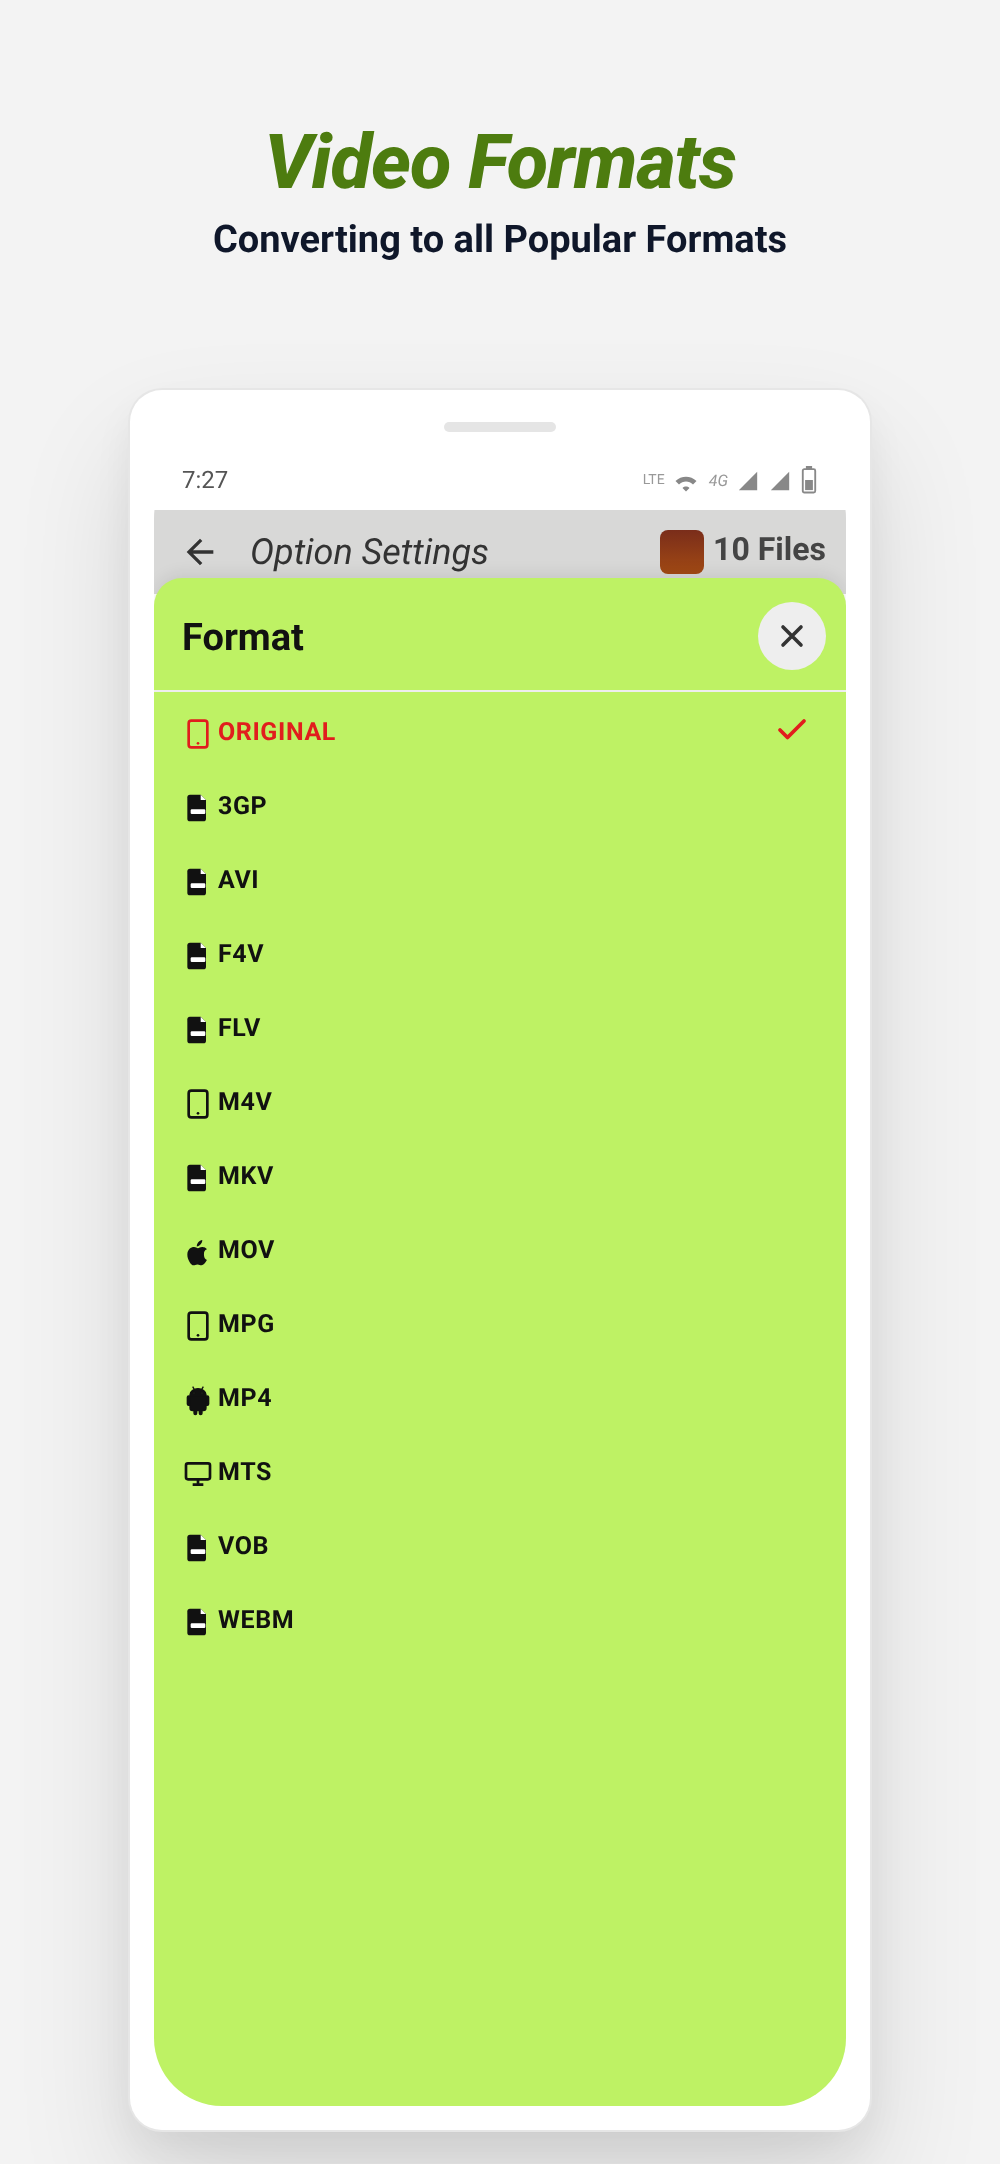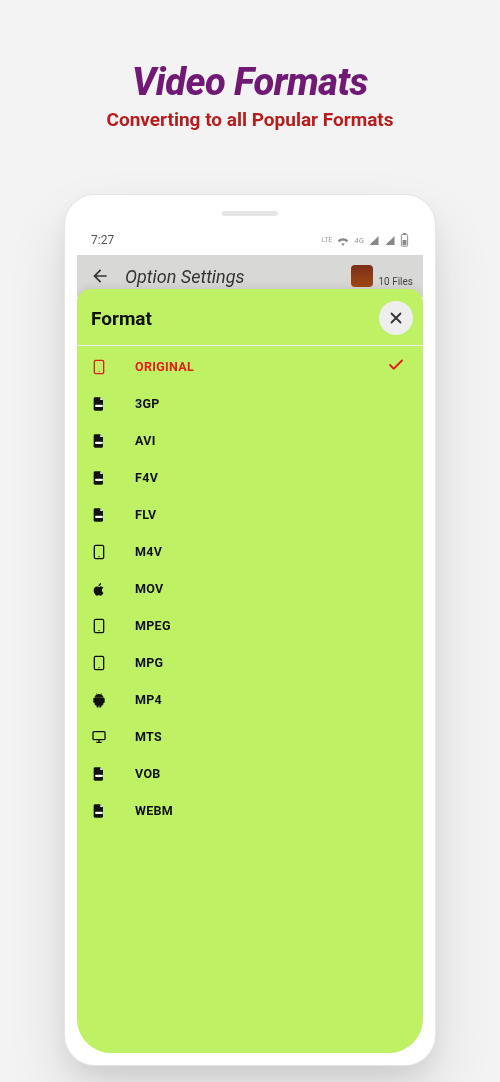--- a/index.html
+++ b/index.html
@@ -11,39 +11,39 @@
     position: relative;
     overflow: hidden;
   }
   .hero {
     text-align: center;
     padding-top: 60px;
   }
   .hero-title {
     font-size: 38px;
     font-weight: 800;
-    color: #701a75;
+    color: #4d7c0f;
     font-style: italic;
     letter-spacing: -0.5px;
   }
   .hero-sub {
     font-size: 19px;
     font-weight: 700;
-    color: #b91c1c;
+    color: #0f172a;
     margin-top: 4px;
   }
   .phone {
     position: absolute;
     left: 50%;
     top: 195px;
     transform: translateX(-50%);
     width: 370px;
     height: 870px;
     background: #fff;
-    border-radius: 30px;
+    border-radius: 16px;
     box-shadow:
       0 0 0 1px #e6e6e6,
       0 30px 60px rgba(0,0,0,0.12),
       0 10px 20px rgba(0,0,0,0.06);
     padding: 12px;
   }
   .speaker {
     width: 56px;
     height: 5px;
     background: #e5e5e5;
@@ -93,24 +93,25 @@
     display: flex; align-items: center; justify-content: center;
   }
   .appbar .title {
     font-size: 18px;
     color: #333;
     flex: 1;
     font-style: italic;
   }
   .files-pill {
     display: flex;
-    align-items: flex-end;
+    align-items: flex-start;
     gap: 5px;
-    font-size: 10px;
+    font-size: 16px;
     color: #444;
+    font-weight: bold;
   }
   .files-thumb {
     width: 22px; height: 22px;
     border-radius: 4px;
     background: linear-gradient(#7a2d1a,#a24a14);
   }
   .sheet {
     position: absolute;
     left: 0; right: 0; top: 64px; bottom: 0;
     background: #bef264;
@@ -147,21 +148,21 @@
   .list {
     flex: 1;
     overflow: hidden;
     padding: 0 6px;
   }
   .row {
     display: flex;
     align-items: center;
     height: 37px;
     padding: 0 12px 0 8px;
-    gap: 28px;
+    gap: 2px;
     cursor: pointer;
   }
   .row .icon {
     width: 16px; height: 16px;
     display: flex; align-items: center; justify-content: center;
     color: #111;
     flex-shrink: 0;
   }
   .row .label {
     font-size: 12.5px;
@@ -281,32 +282,32 @@
             <span class="icon">
               <svg width="16" height="16" viewBox="0 0 24 24">
                 <use href="#ic-phone"></use>
               </svg>
             </span>
             <span class="label">M4V</span>
           </div>
           <div class="row">
             <span class="icon">
               <svg width="16" height="16" viewBox="0 0 24 24">
+                <use href="#ic-file"></use>
+              </svg>
+            </span>
+            <span class="label">MKV</span>
+          </div>
+          <div class="row">
+            <span class="icon">
+              <svg width="16" height="16" viewBox="0 0 24 24">
                 <use href="#ic-apple"></use>
               </svg>
             </span>
             <span class="label">MOV</span>
-          </div>
-          <div class="row">
-            <span class="icon">
-              <svg width="16" height="16" viewBox="0 0 24 24">
-                <use href="#ic-phone"></use>
-              </svg>
-            </span>
-            <span class="label">MPEG</span>
           </div>
           <div class="row">
             <span class="icon">
               <svg width="16" height="16" viewBox="0 0 24 24">
                 <use href="#ic-phone"></use>
               </svg>
             </span>
             <span class="label">MPG</span>
           </div>
           <div class="row">

